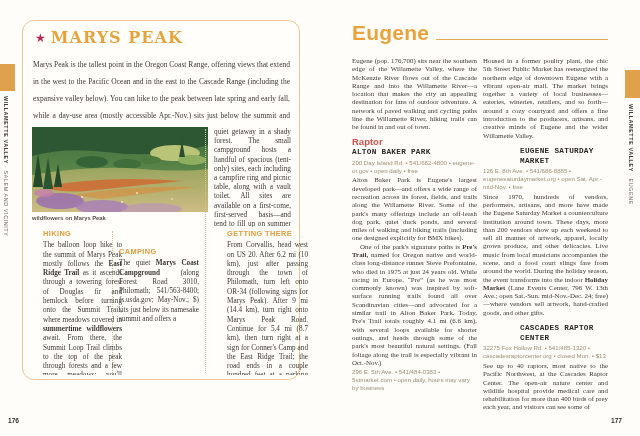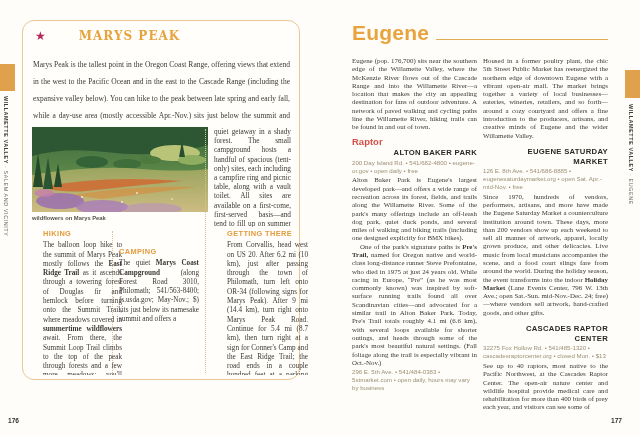--- a/index.html
+++ b/index.html
@@ -27,22 +27,22 @@
   .pagenum-left{left:8px;top:417px;}
   .pagenum-right{left:611px;top:417px;}
 
   .feature-box{
     position:absolute;left:22px;top:20px;width:276px;height:358px;
     border:1.5px solid #e9c795;border-radius:12px;background:#fffefb;
   }
   .fb-titlerow{position:absolute;left:12px;top:9px;display:flex;align-items:center;gap:5px;}
   .fb-star{color:#b5295a;font-size:12px;line-height:1;}
   .fb-title{
-    font-family:"DejaVu Serif", serif;font-weight:bold;font-size:12px;
-    letter-spacing:1px;color:#e8a33d;line-height:1;margin-left:28px;
+    font-family:"DejaVu Serif", serif;font-weight:bold;font-size:16px;
+    letter-spacing:1px;color:#e8a33d;line-height:1;
   }
   .fb-intro{
     position:absolute;left:10px;top:35px;width:257px;height:70px;overflow:hidden;
     font-size:7.5px;line-height:17px;text-align:justify;
   }
   .photo-wrap{position:absolute;left:9px;top:106px;width:176px;height:85px;overflow:hidden;}
   .photo-wrap svg{display:block;width:100%;height:100%;}
   .photo-caption{
     position:absolute;left:9px;top:194px;
     font-family:"Liberation Sans", sans-serif;font-weight:bold;
@@ -82,23 +82,23 @@
   }
   .rp-col1{left:352px;}
   .rp-col2{left:483px;}
   .rp-col p{margin:0;}
   .p-indent{text-indent:8px;}
   .sights{
     font-family:"Liberation Sans", sans-serif;font-weight:bold;
     font-size:9.5px;color:#d4504a;margin:5px 0 1px 0 !important;line-height:1.1;
   }
   .listing-name{
-    font-family:Liberation Sans, sans-serif;font-weight:bold;
+    font-family:Liberation Mono, monospace;font-weight:bold;
     font-size:7.7px;letter-spacing:.3px;color:#2d2a25;
-    margin:0 !important;line-height:1.25;text-align:right;
+    margin:0 !important;line-height:1.25;text-align:left;
   }
   .listing-name.mt{margin-top:7px !important;padding-left:37px;}
   .listing-details{
     font-family:"Liberation Sans", sans-serif;font-size:6.1px;
     line-height:7.8px;color:#9d8f74;margin:1px 0 2px 0 !important;text-align:left;
   }
 </style>
 </head>
 <body>
 

